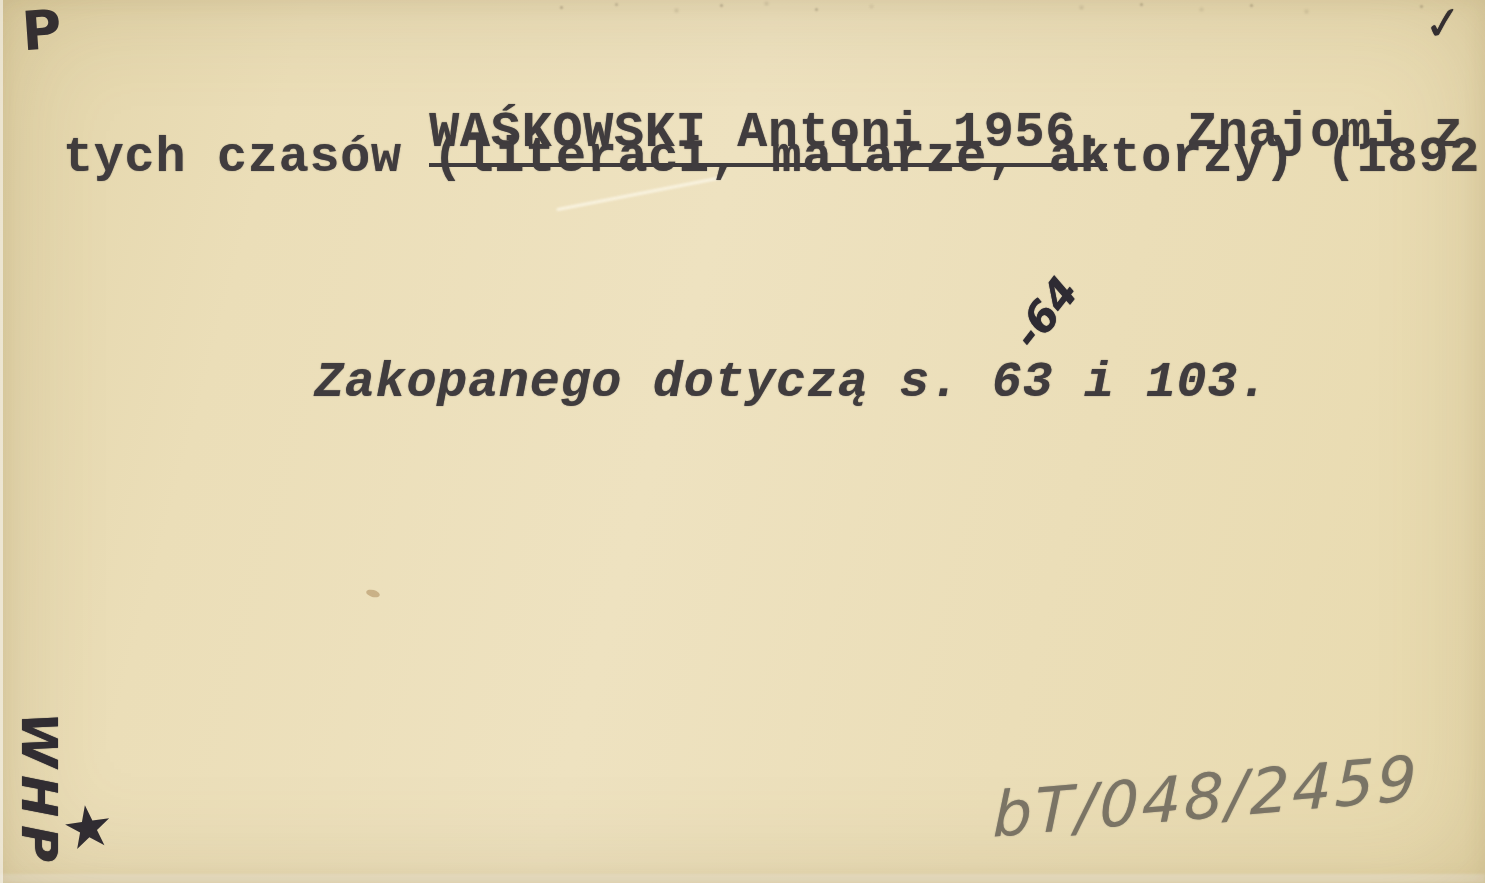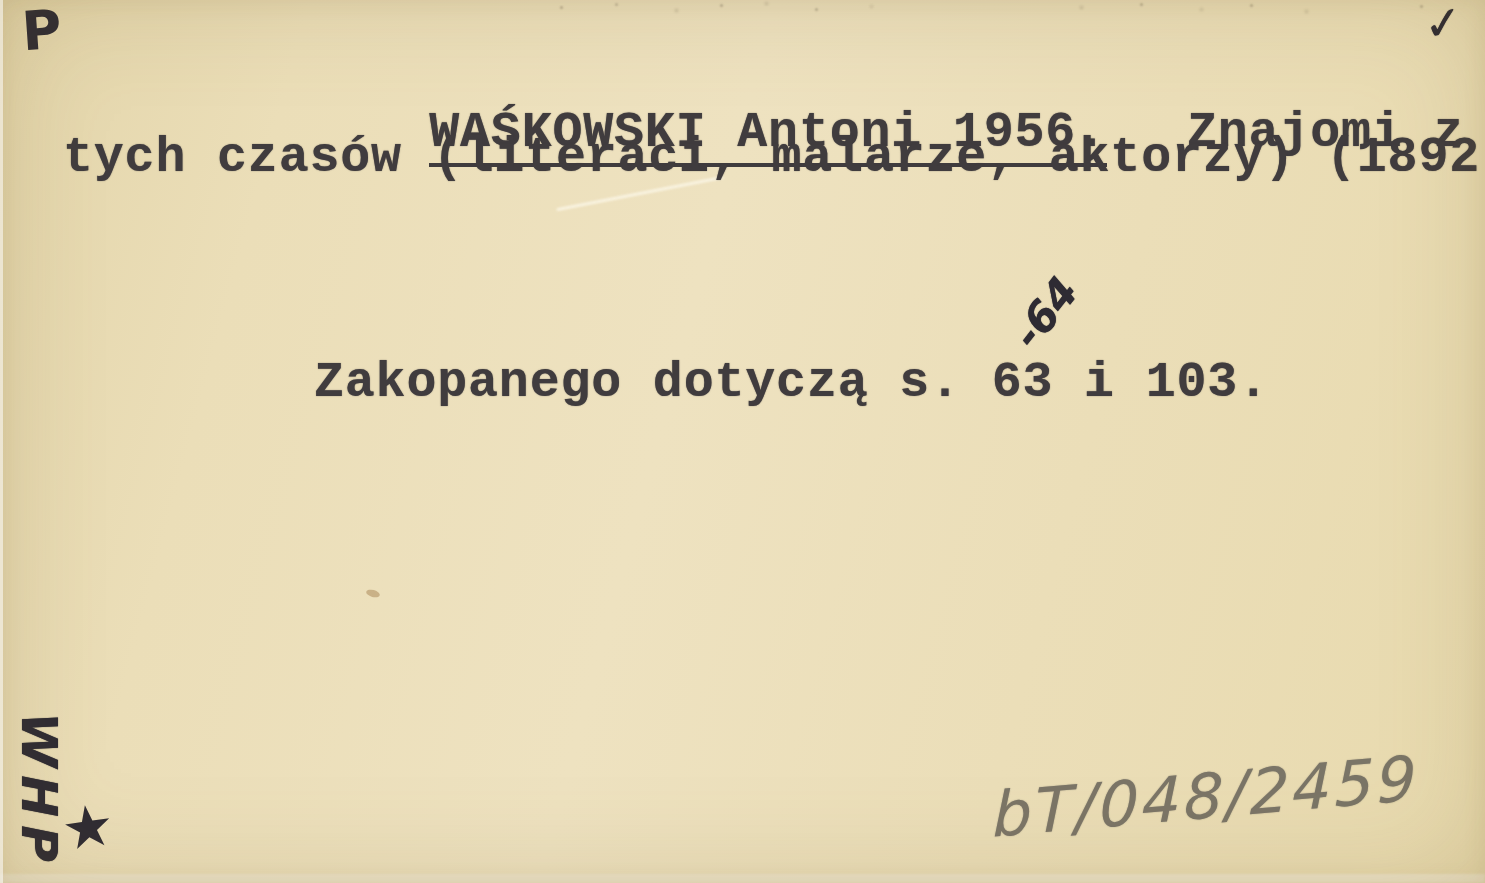--- a/index.html
+++ b/index.html
@@ -43,21 +43,21 @@
   }
   .underlined{
     border-bottom:4px solid currentColor;
     padding-bottom:2px;
   }
   .title-start{margin-left:80px;}
   .l1{left:306px;top:58px;}
   .l2{left:63px;top:133px;}
   .l3{left:63px;top:208px;}
   .l4{left:63px;top:283px;}
-  .l5{left:314px;top:358px;}
+  .l5{left:314px;top:358px;font-style:italic;}
   
   .hand{
     position:absolute;
     font-family:"DejaVu Sans",sans-serif;
     color:var(--hand);
     z-index:2;
     line-height:1;
   }
   .mark-p{left:22px;top:4px;font-size:54px;font-weight:600;transform:rotate(-4deg);}
   .mark-check{left:1424px;top:0px;font-size:46px;font-weight:700;transform:rotate(-6deg);text-shadow:0 0 1px var(--hand);}

